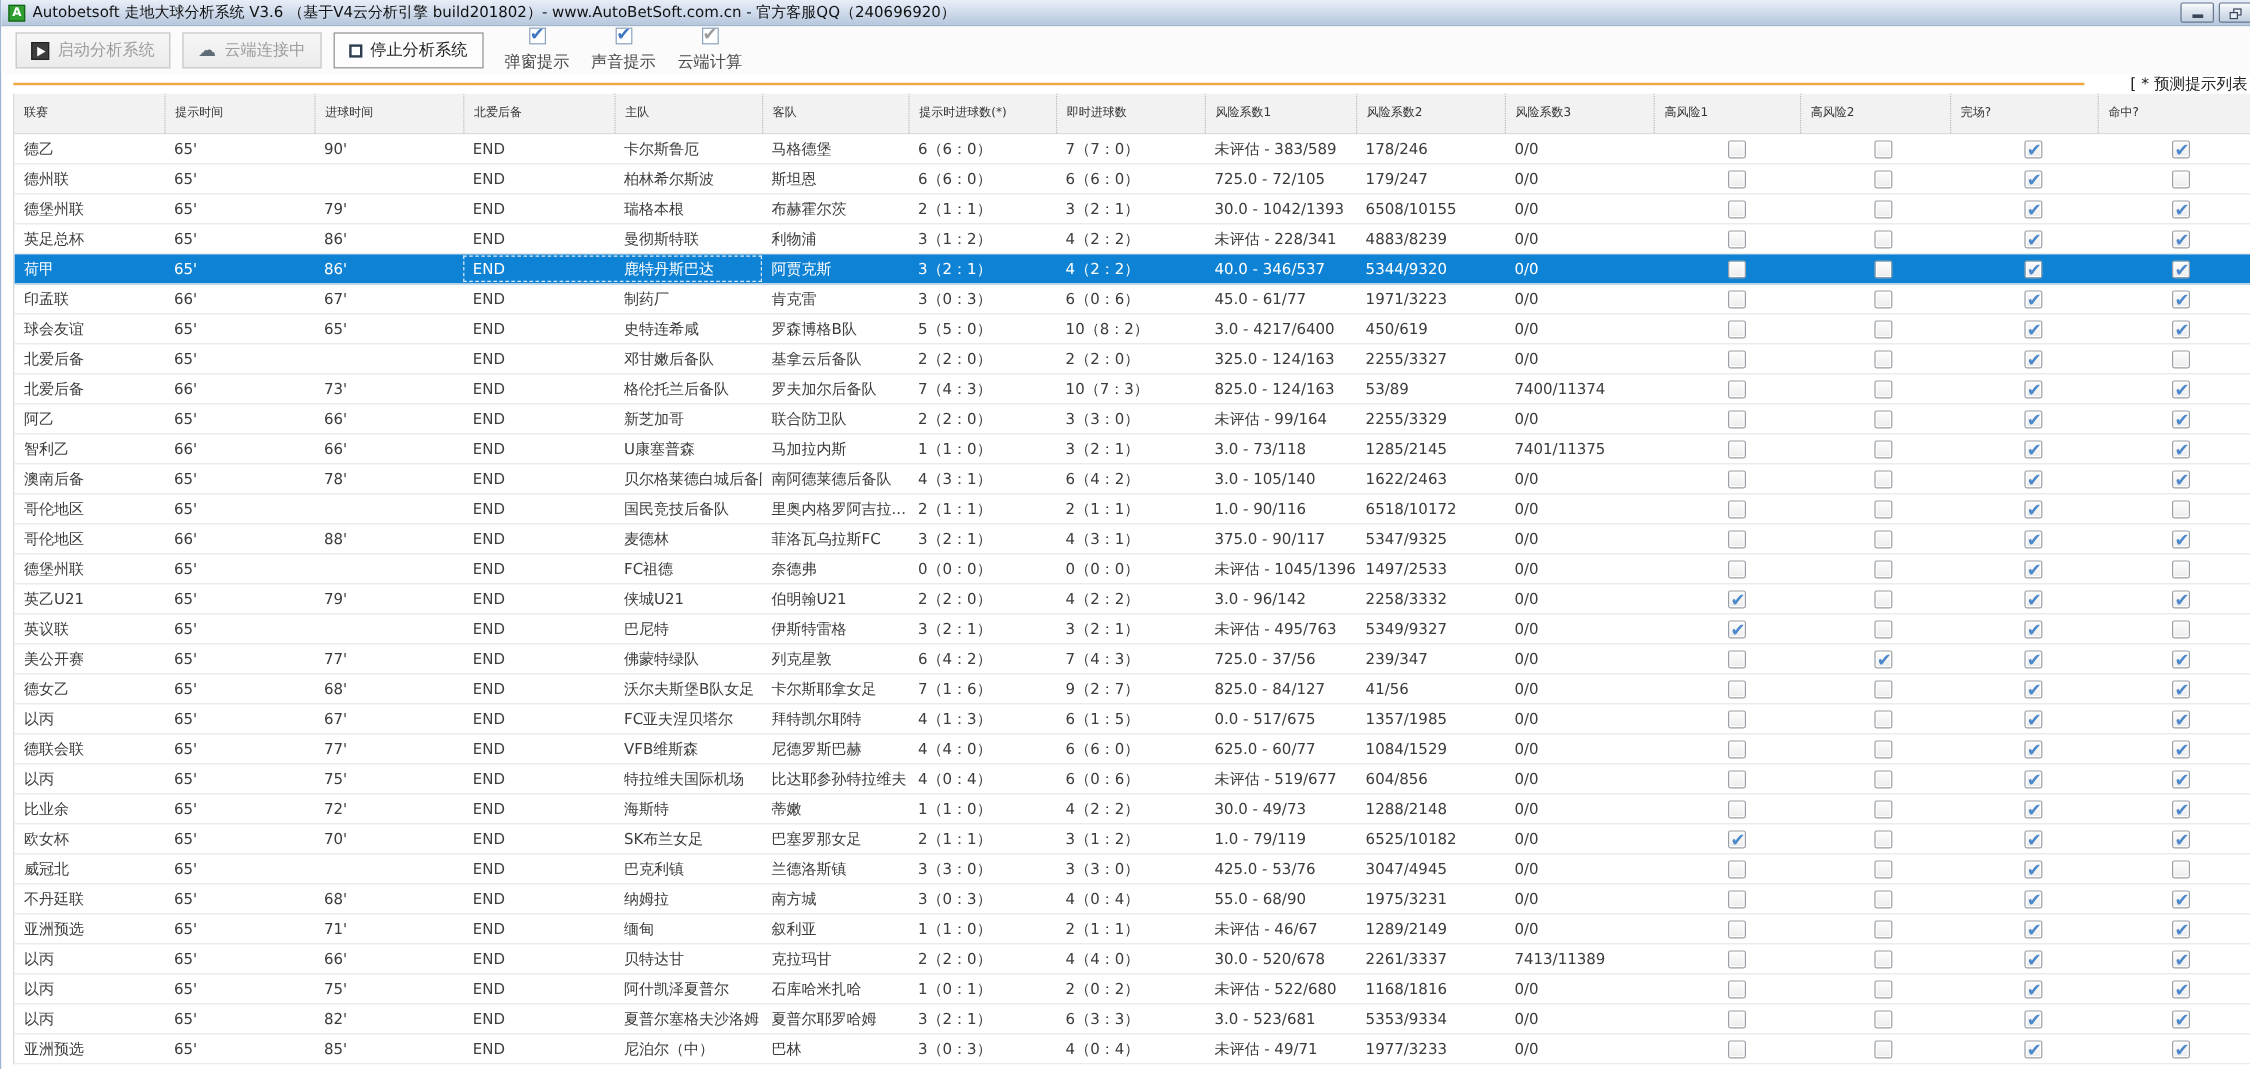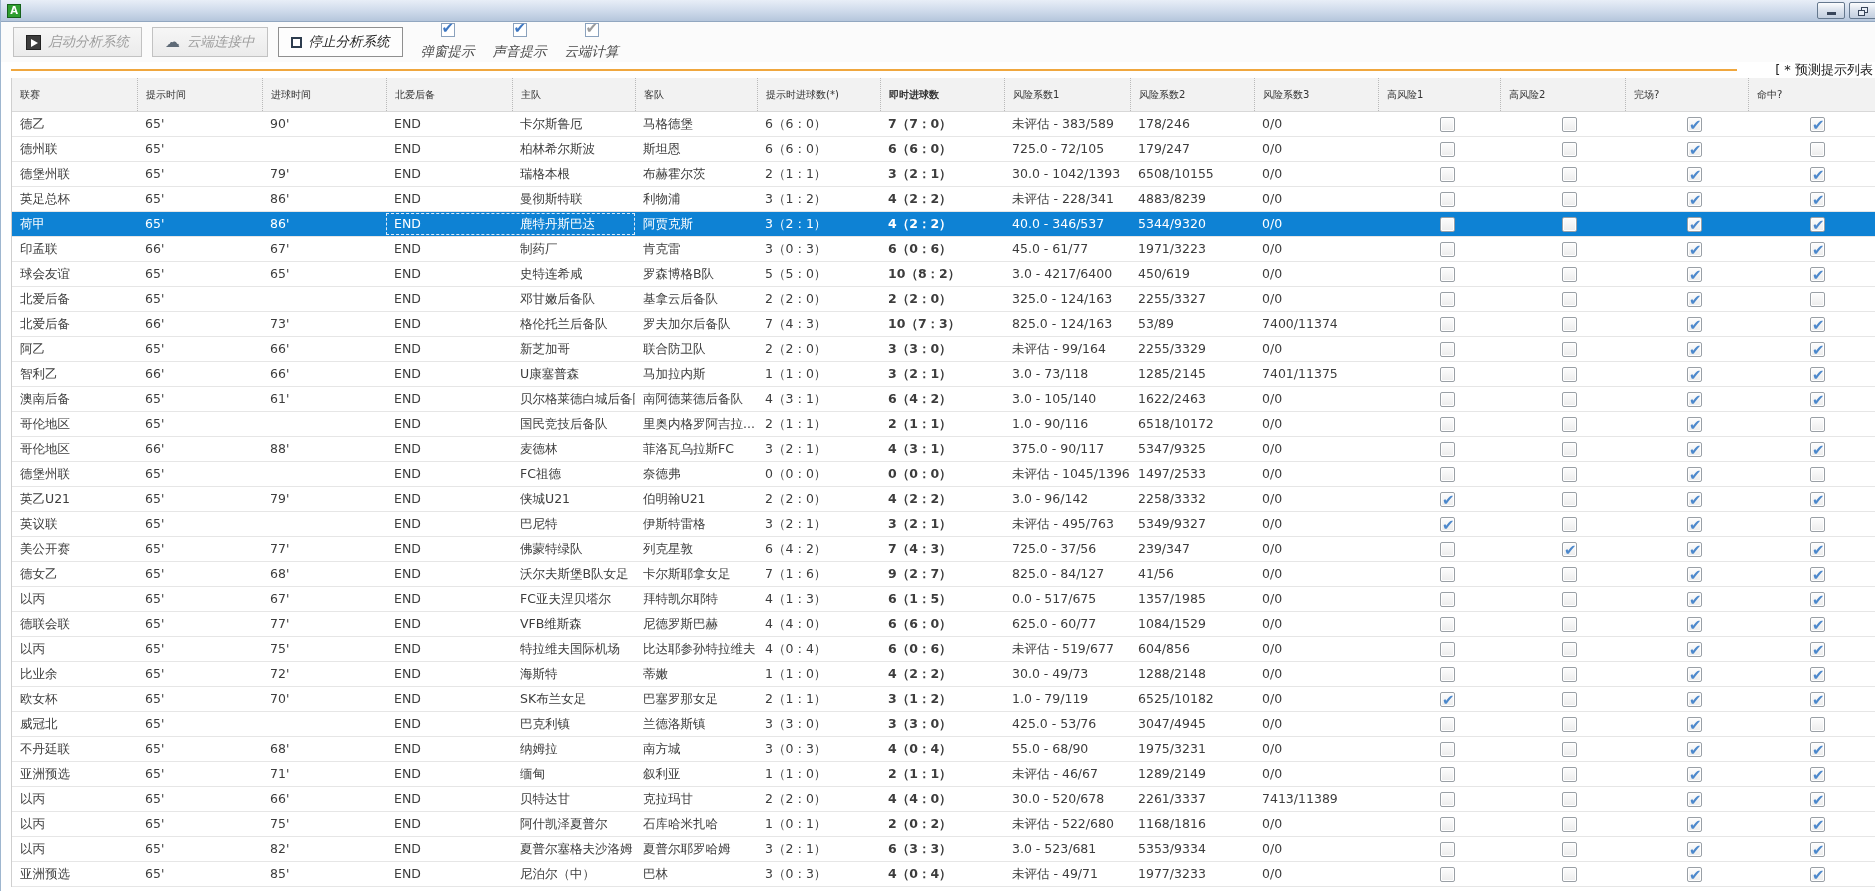--- a/index.html
+++ b/index.html
@@ -20,21 +20,21 @@
             background:linear-gradient(#fcfdfe,#dde4ee 45%,#c3cfdf);
             display:flex; align-items:flex-end; justify-content:center; padding-bottom:3px; }
   .g-min { width:9px; height:3px; background:#39465a; }
   .g-restore { width:10px; height:9px; position:relative; margin-bottom:-1px; }
   .g-restore i { position:absolute; width:7px; height:6px; border:1px solid #39465a; background:#e8eef6; display:block; }
   .g-restore i.b1 { right:0; top:0; }
   .g-restore i.b2 { left:0; bottom:0; }
 
   
   .toolbar { height:40px; background:#fbfbfb; display:flex; align-items:center;
-             padding:0 12px; gap:10px;font-style:italic; }
+             padding:0 12px; gap:10px; }
   .tbtn { height:30px; display:inline-flex; align-items:center; gap:7px; padding:0 12px;
           border:1px solid #c2c2c2; background:linear-gradient(#f6f6f6,#ebebeb);
           font-size:13.5px; color:#9d9d9d; }
   .tbtn.enabled { background:#fdfdfd; border-color:#8f8f8f; color:#1d1d1d; }
   .icon-play { width:15px; height:15px; background:#3d3d3d; border:1px solid #222;
                position:relative; flex:0 0 auto; }
   .icon-play::after { content:""; position:absolute; left:4px; top:3px;
                       border-left:7px solid #fff; border-top:4px solid transparent;
                       border-bottom:4px solid transparent; }
   .icon-cloud { font-size:15px; color:#5f6b77; line-height:15px; }
@@ -57,37 +57,38 @@
   .th { font-size:10px; color:#333; line-height:33px; padding-left:8px;
         white-space:nowrap; overflow:hidden; border-left:1px dotted #b9b9b9; }
   .th:first-child { border-left:none; }
   .tbody { background:#fff; }
   .tr { display:flex; height:25px; border-bottom:1px solid #e6e6e6; position:relative; }
   .td { font-size:12.5px; color:#3c3c3c; line-height:24px; padding-left:8px;
         white-space:nowrap; overflow:hidden; }
   .tr.selected { background:#0e82d4; }
   .tr.selected .td { color:#fff; }
   .c0{width:125px;} .c1{width:125px;} .c2{width:124px;} .c3{width:126px;}
-  .c4{width:123px;} .c5{width:122px;} .c6{width:123px;} .c7{width:124px;font-weight:bold;}
+  .c4{width:123px;} .c5{width:122px;} .c6{width:123px;} .c7{width:124px;}
   .c8{width:126px;} .c9{width:124px;} .c10{width:124px;} .c11{width:122px;}
   .c12{width:125px;} .c13{width:123px;} .c14{width:130px;}
   .cb-cell { padding-left:62px; display:flex; align-items:center; }
   .cb { width:15px; height:15px; border:1px solid #9aa0a6; border-radius:2px;
         background:linear-gradient(#fdfdfd,#ececec); position:relative;
         box-shadow:inset 0 0 0 1px #fff; flex:0 0 auto; }
   .cb.checked::after { content:"✔"; position:absolute; left:1px; top:-5px;
                        font-size:15px; color:#4c88cc; }
   .marquee { position:absolute; left:374px; width:249px; top:1px; bottom:1px;
              border:1px dashed #ddebf8; pointer-events:none; }
 </style>
 </head>
 <body>
 
 <div class="titlebar">
   <div class="appicon">A</div>
+  <div class="title-text">Autobetsoft 走地大球分析系统 V3.6 （基于V4云分析引擎 build201802）- www.AutoBetSoft.com.cn - 官方客服QQ（240696920）</div>
   <div class="wincontrols">
     <div class="winbtn">
       <span class="g-min"></span>
     </div>
     <div class="winbtn">
       <span class="g-restore">
           <i class="b1"></i>
           <i class="b2"></i>
         </span>
     </div>
@@ -417,21 +418,21 @@
         <div class="td cb-cell c13">
           <span class="cb checked"></span>
         </div>
         <div class="td cb-cell c14">
           <span class="cb checked"></span>
         </div>
       </div>
       <div class="tr">
         <div class="td c0">澳南后备</div>
         <div class="td c1">65'</div>
-        <div class="td c2">61'</div>
+        <div class="td c2">78'</div>
         <div class="td c3">END</div>
         <div class="td c4">贝尔格莱德白城后备队</div>
         <div class="td c5">南阿德莱德后备队</div>
         <div class="td c6">4（3：1）</div>
         <div class="td c7">6（4：2）</div>
         <div class="td c8">3.0 - 105/140</div>
         <div class="td c9">1622/2463</div>
         <div class="td c10">0/0</div>
         <div class="td cb-cell c11">
           <span class="cb"></span>

